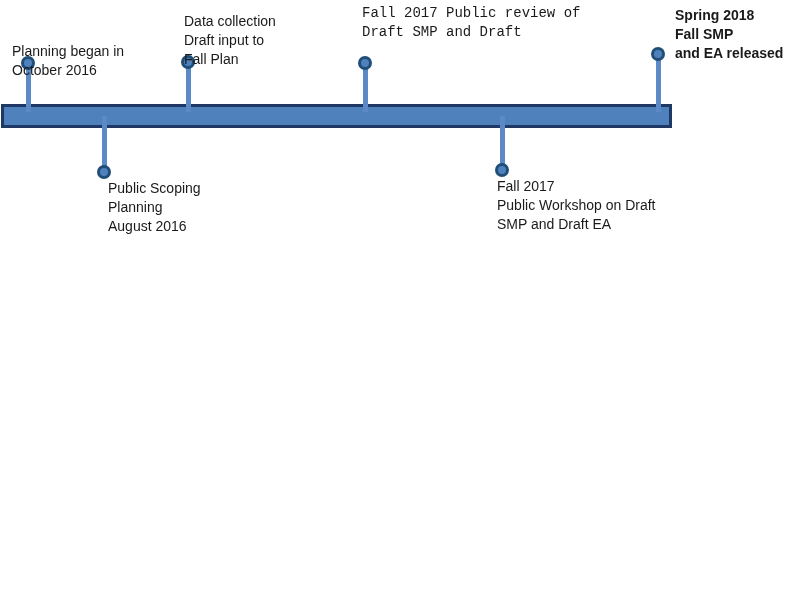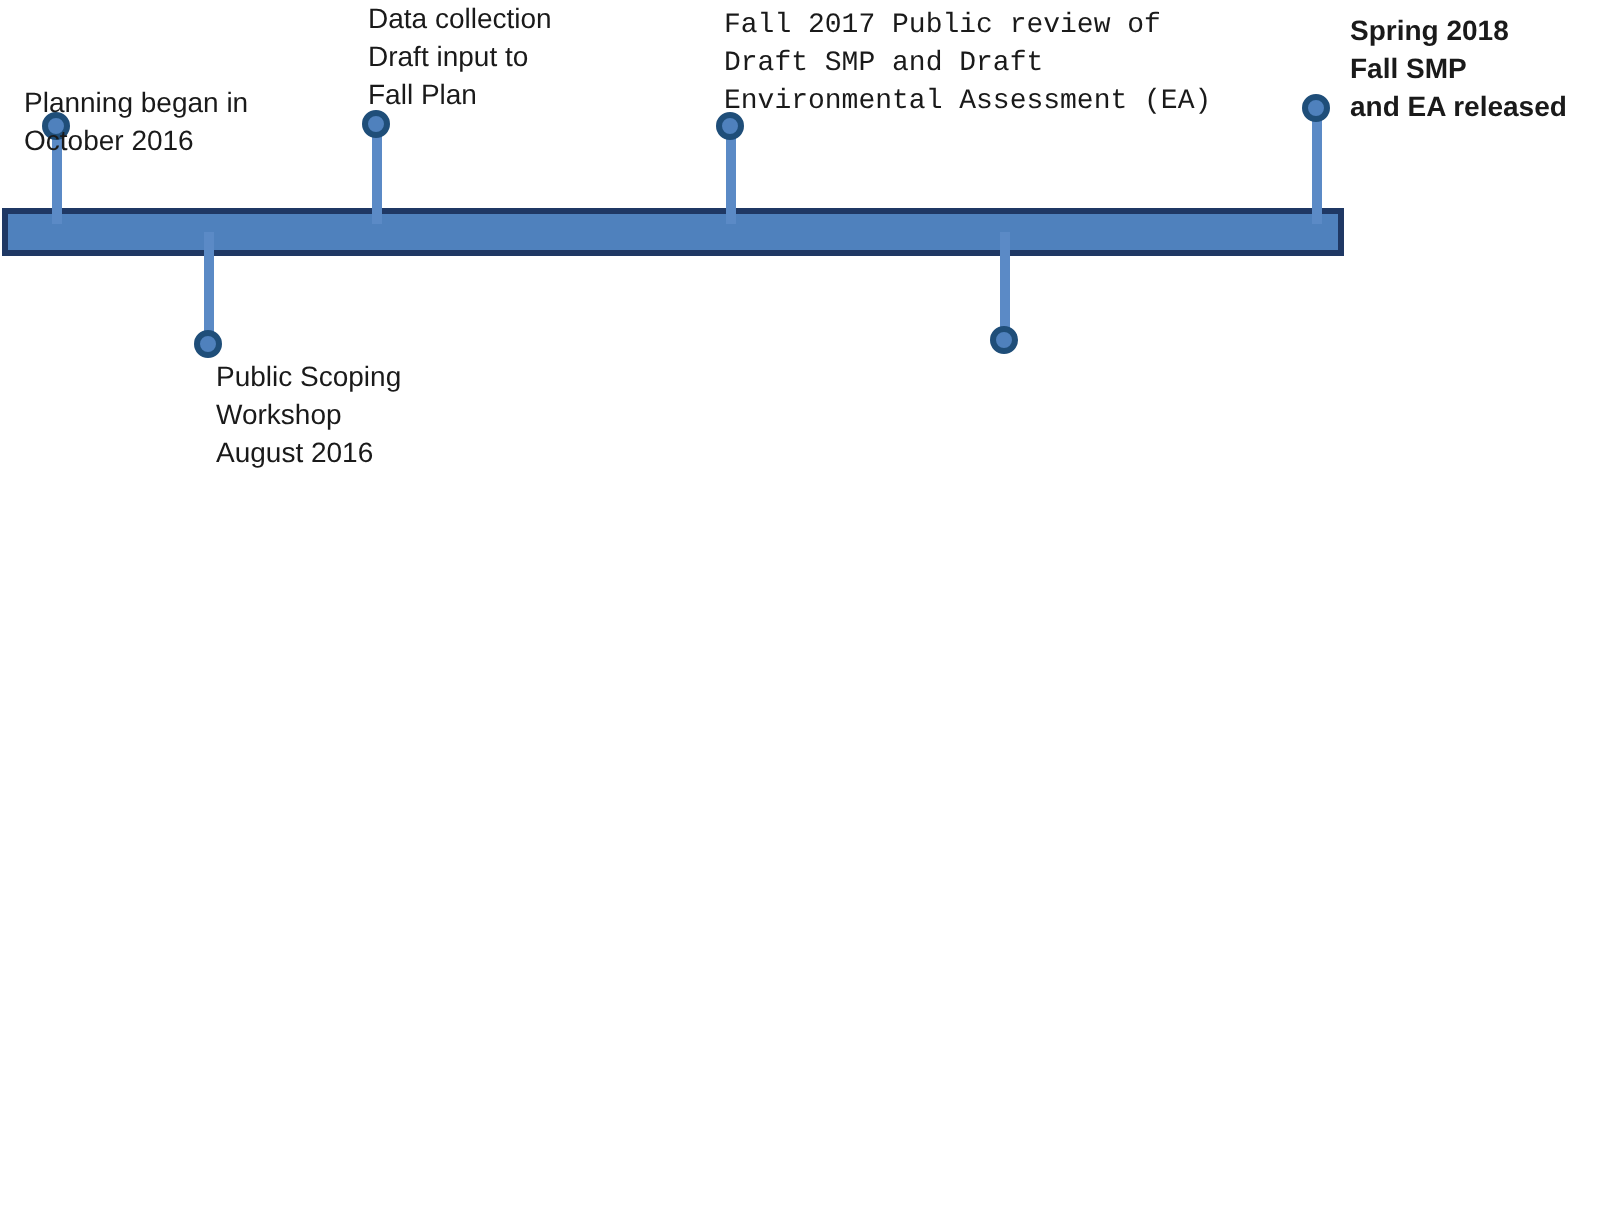--- a/index.html
+++ b/index.html
@@ -49,21 +49,21 @@
     white-space: nowrap;
     z-index: 4;
   }
   
   .e1-stem { left: 26px; top: 62px; height: 50px; }
   .e1-dot  { left: 21px; top: 56px; }
   .e1-label{ left: 12px; top: 24px; margin-top: 18px; }
   
   .e2-stem { left: 186px; top: 61px; height: 51px; }
   .e2-dot  { left: 181px; top: 55px; }
-  .e2-label{ left: 184px; top: 0; }
+  .e2-label{ left: 184px; top: 12px; }
   
   .e3-stem { left: 363px; top: 62px; height: 50px; }
   .e3-dot  { left: 358px; top: 56px; }
   .e3-label{ left: 362px; top: 4px; font-family: Liberation Mono, monospace; }
   
   .e4-stem { left: 656px; top: 54px; height: 58px; }
   .e4-dot  { left: 651px; top: 47px; }
   .e4-label{ left: 675px; top: 6px; font-weight: bold; }
   
   .e5-stem { left: 102px; top: 116px; height: 56px; }
@@ -94,35 +94,39 @@
     <div>Data collection</div>
     <div>Draft input to</div>
     <div>Fall Plan</div>
   </div>
 
   <div class="stem e3-stem"></div>
   <div class="dot e3-dot"></div>
   <div class="label e3-label">
     <div>Fall 2017 Public review of</div>
     <div>Draft SMP and Draft</div>
-    <div>Environmental Assessment (EA)</div>
   </div>
 
   <div class="stem e4-stem"></div>
   <div class="dot e4-dot"></div>
   <div class="label e4-label">
     <div>Spring 2018</div>
     <div>Fall SMP</div>
     <div>and EA released</div>
   </div>
 
   <div class="stem e5-stem"></div>
   <div class="dot e5-dot"></div>
   <div class="label e5-label">
     <div>Public Scoping</div>
-    <div>Workshop</div>
+    <div>Planning</div>
     <div>August 2016</div>
   </div>
 
   <div class="stem e6-stem"></div>
   <div class="dot e6-dot"></div>
+  <div class="label e6-label">
+    <div>Fall 2017</div>
+    <div>Public Workshop on Draft</div>
+    <div>SMP and Draft EA</div>
+  </div>
 
 </div>
 
 </body></html>

